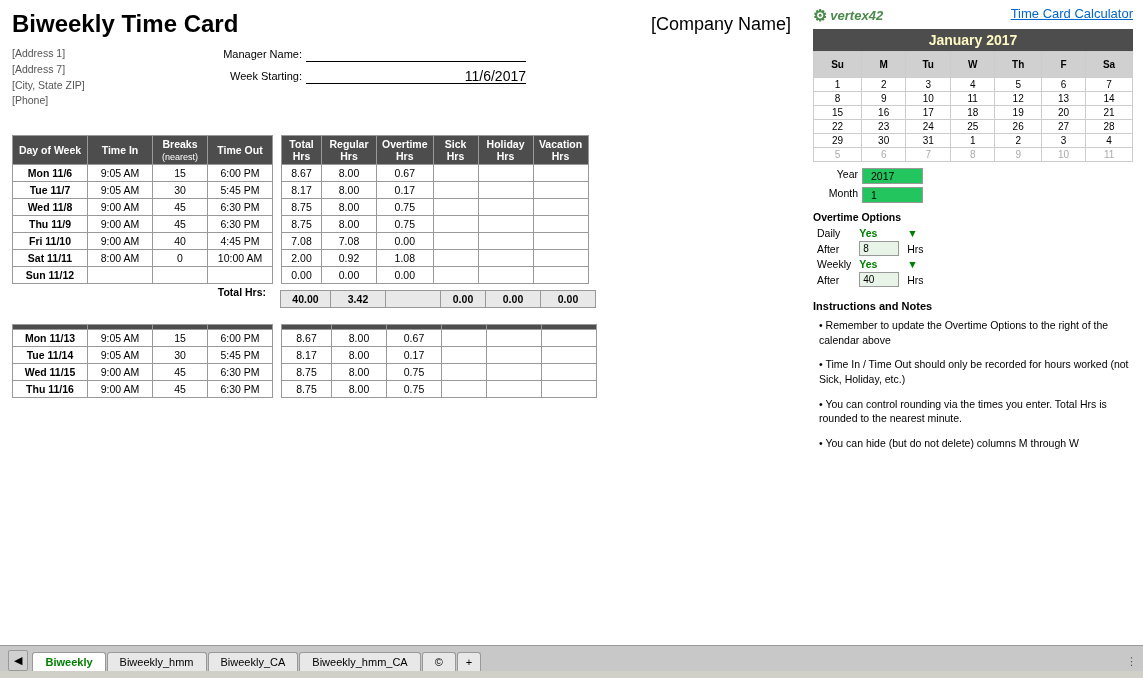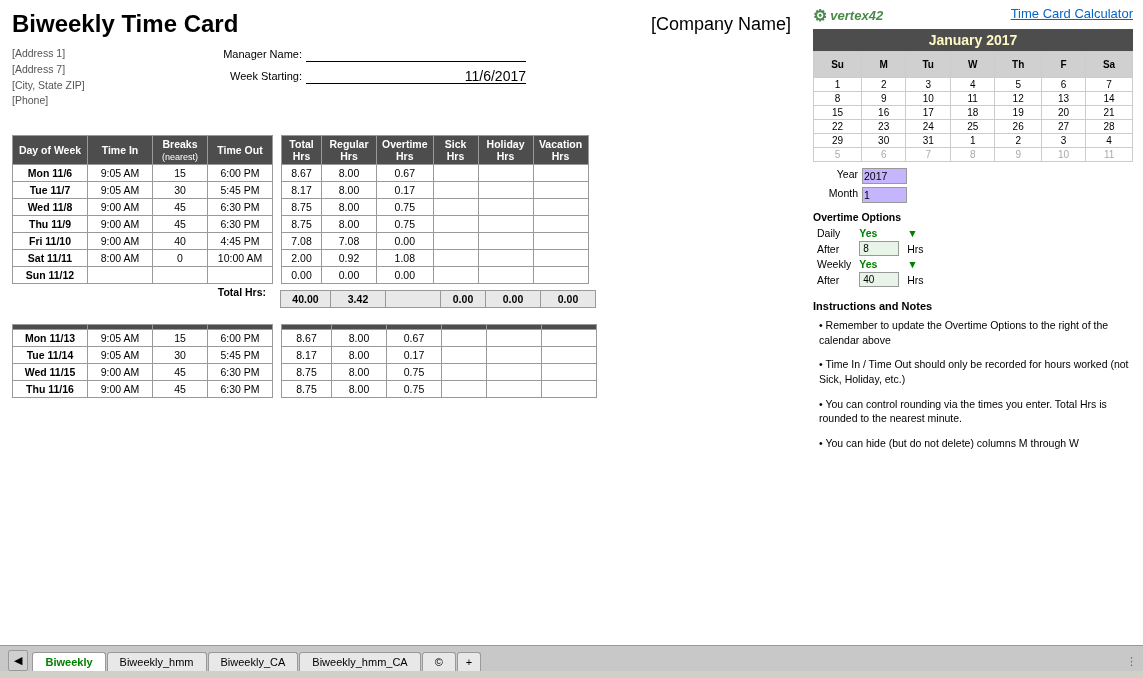--- a/index.html
+++ b/index.html
@@ -155,24 +155,24 @@
       align-items: flex-start;
       margin-bottom: 3px;
     }
     .ym-label {
       width: 45px;
       text-align: right;
       margin-right: 4px;
     }
     .ym-input {
       border: 1px solid #999;
-      width: 45px;
-      padding: 1px 1px;
+      width: 61px;
+      padding: 1px 8px;
       font-size: 10.5px;
-      background: #c4b5fd;
+      background: #22c55e;
     }
     
     .overtime-section {
       margin-top: 8px;
       font-size: 10.5px;
     }
     .ot-title {
       font-weight: bold;
       margin-bottom: 3px;
     }

